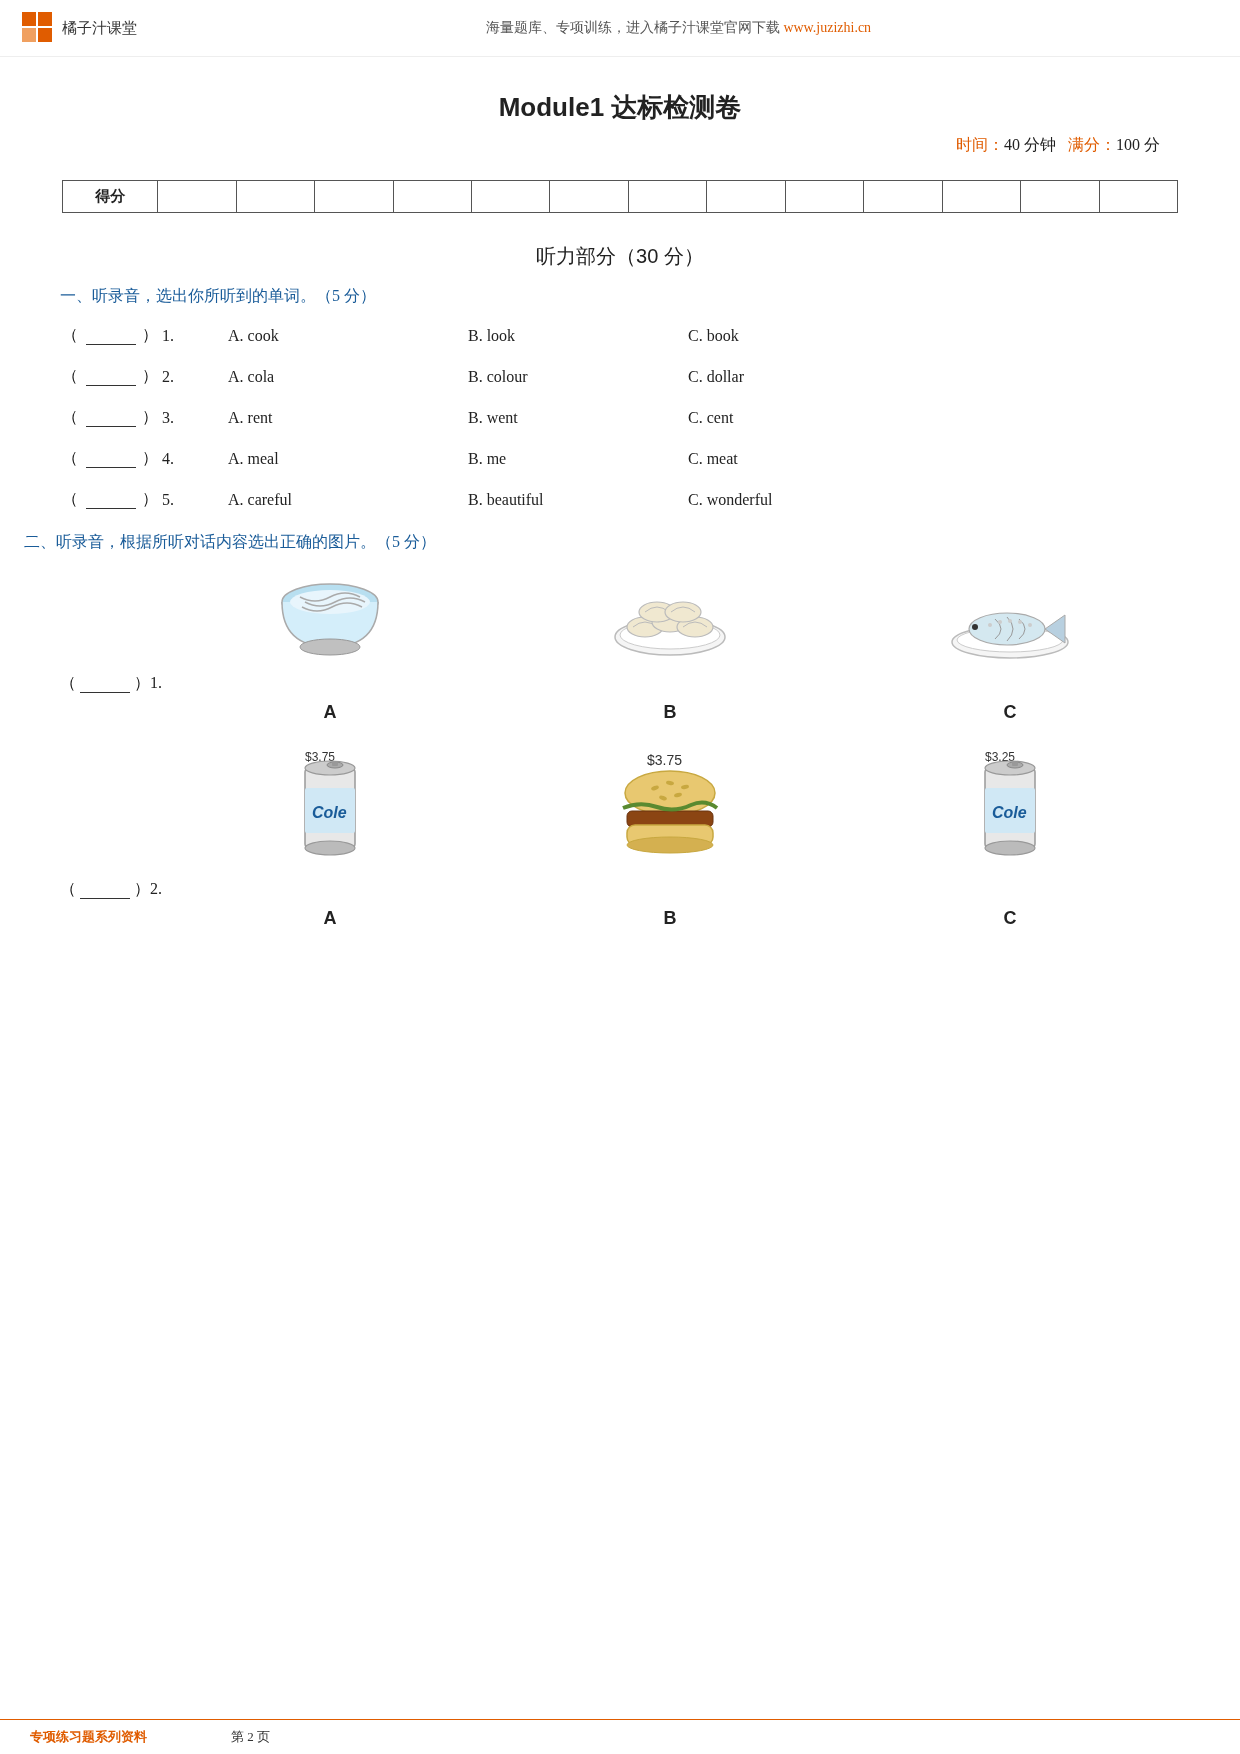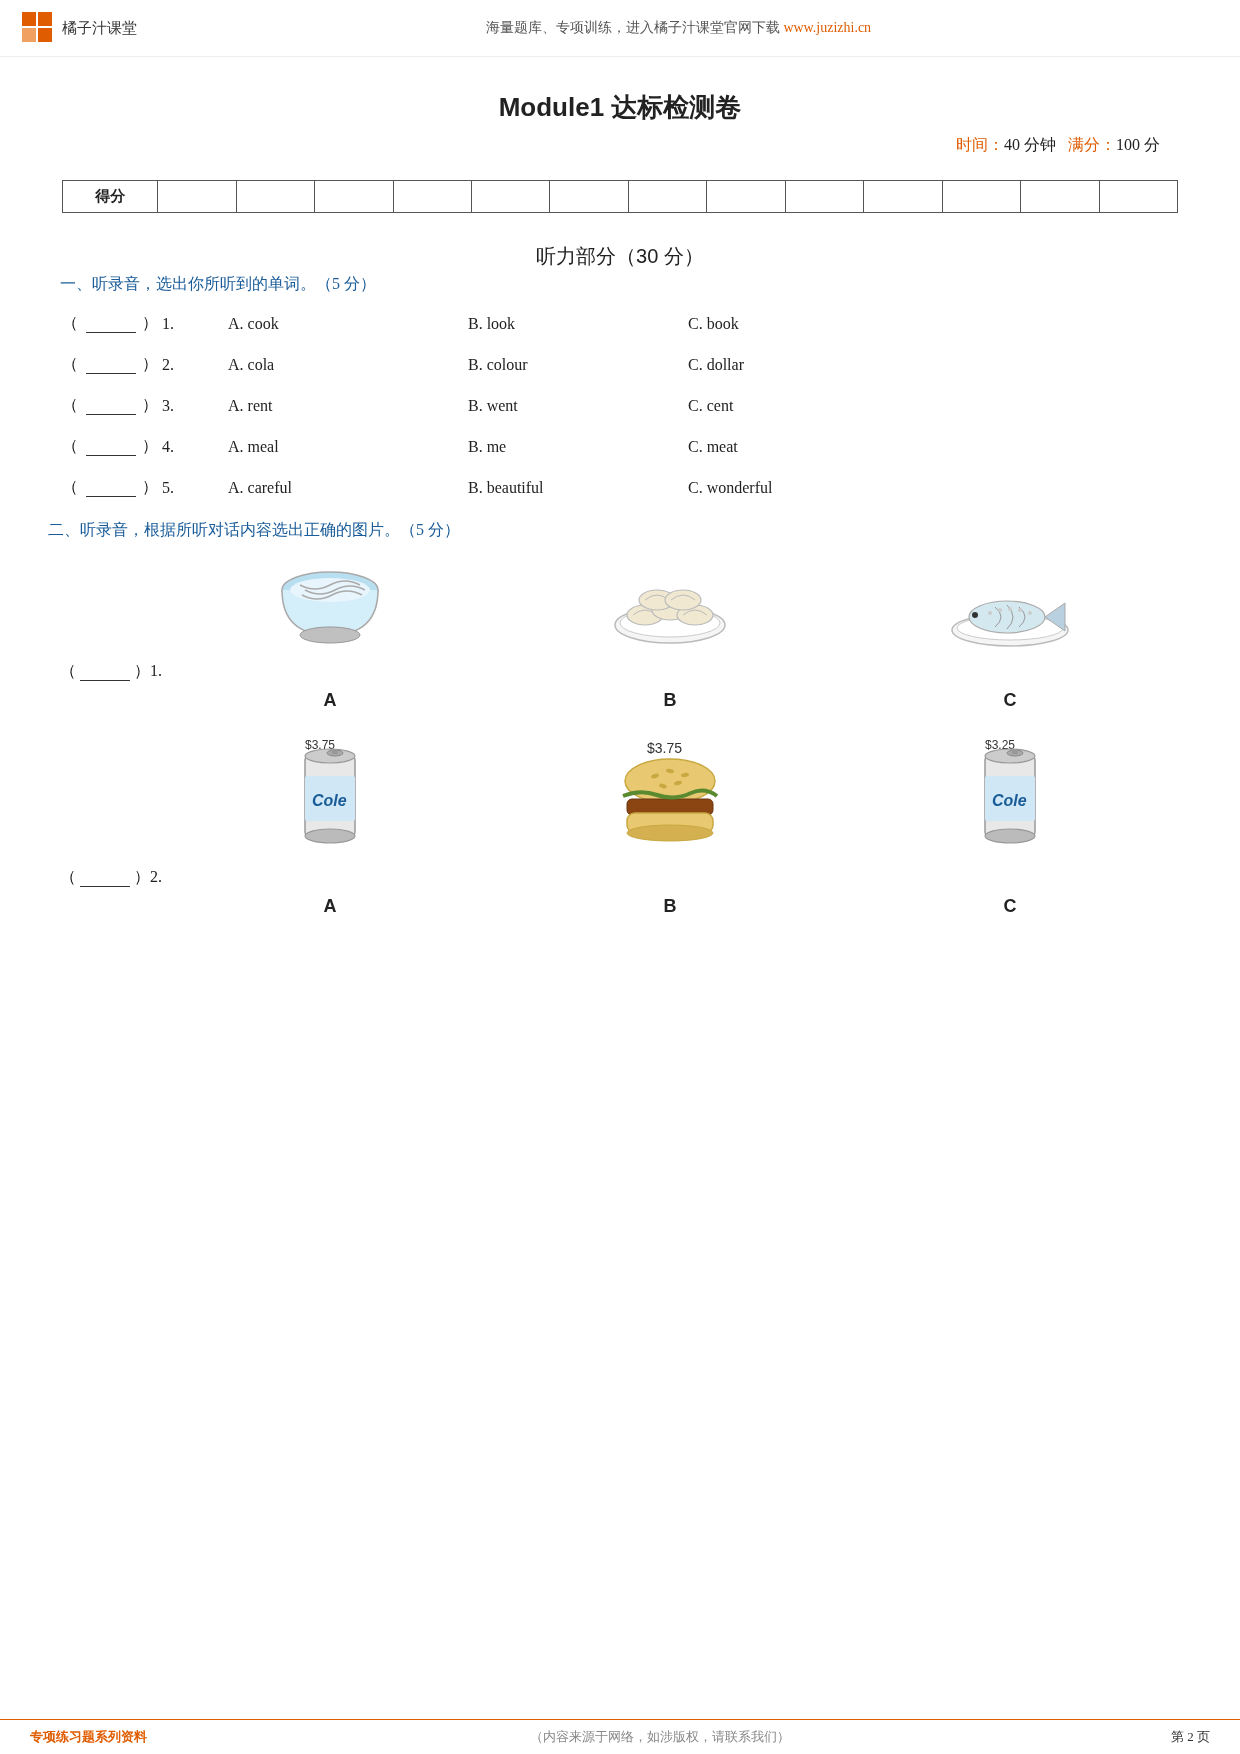--- a/index.html
+++ b/index.html
@@ -71,21 +71,21 @@
       min-width: 42px;
     }
     .score-table td.label-cell {
       background: #fff;
       font-weight: bold;
     }
     .section-title {
       text-align: center;
       font-size: 20px;
       font-family: "SimHei", sans-serif;
-      margin: 18px 0 4px 0;
+      margin: 18px 0 16px 0;
     }
     .subsection-title {
       font-size: 16px;
       color: #1a5c99;
       margin: 0 0 18px 60px;
     }
     .question-block {
       margin: 0 60px 14px 60px;
       font-size: 16px;
     }
@@ -117,21 +117,21 @@
     .q-option-b {
       min-width: 220px;
       margin-left: 20px;
     }
     .q-option-c {
       min-width: 200px;
     }
     .subsection2-title {
       font-size: 16px;
       color: #1a5c99;
-      margin: 22px 0 14px 48px;
+      margin: 22px 0 14px 24px;
     }
     .image-section {
       margin: 10px 60px 0 60px;
     }
     .img-col {
       flex: 1;
       display: flex;
       flex-direction: column;
       align-items: center;
     }
@@ -438,15 +438,14 @@
 
   <div style="display:flex; margin-bottom:20px; margin-left:100px;">
     <div style="flex:1; text-align:center; font-size:18px; font-weight:bold; font-family:'SimHei',sans-serif;">A</div>
     <div style="flex:1; text-align:center; font-size:18px; font-weight:bold; font-family:'SimHei',sans-serif;">B</div>
     <div style="flex:1; text-align:center; font-size:18px; font-weight:bold; font-family:'SimHei',sans-serif;">C</div>
   </div>
 </div>
 
 <div class="footer">
   <div class="footer-left">专项练习题系列资料</div>
-  <div class="footer-center">（内容来源于网络，如涉版权，请联系我们）</div>
   <div class="footer-right">第 2 页</div>
 </div>
 
 </body></html>

